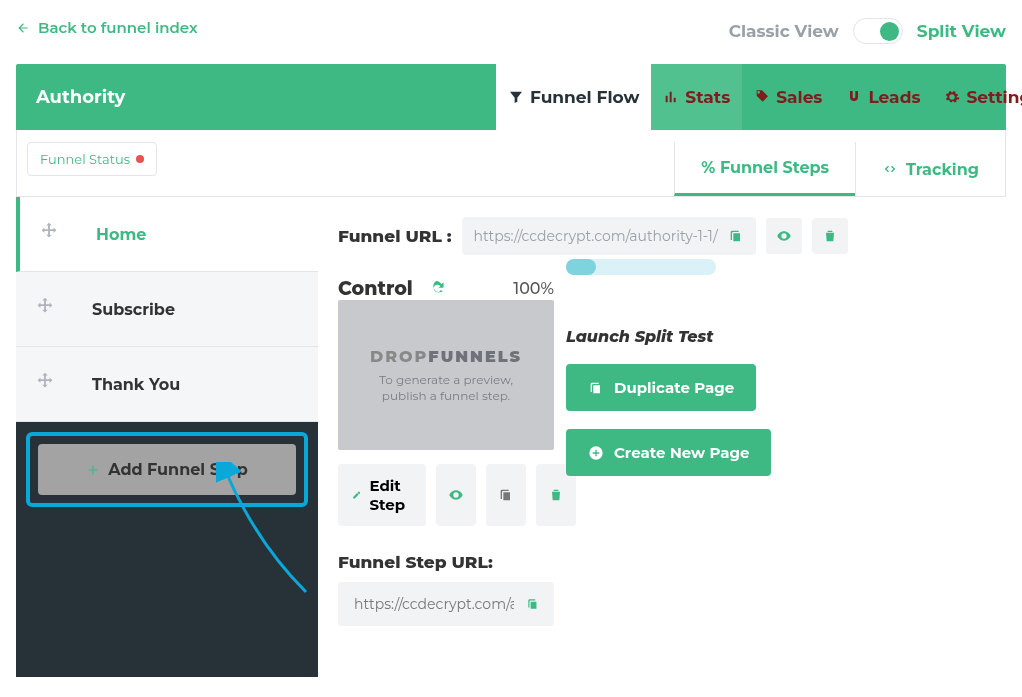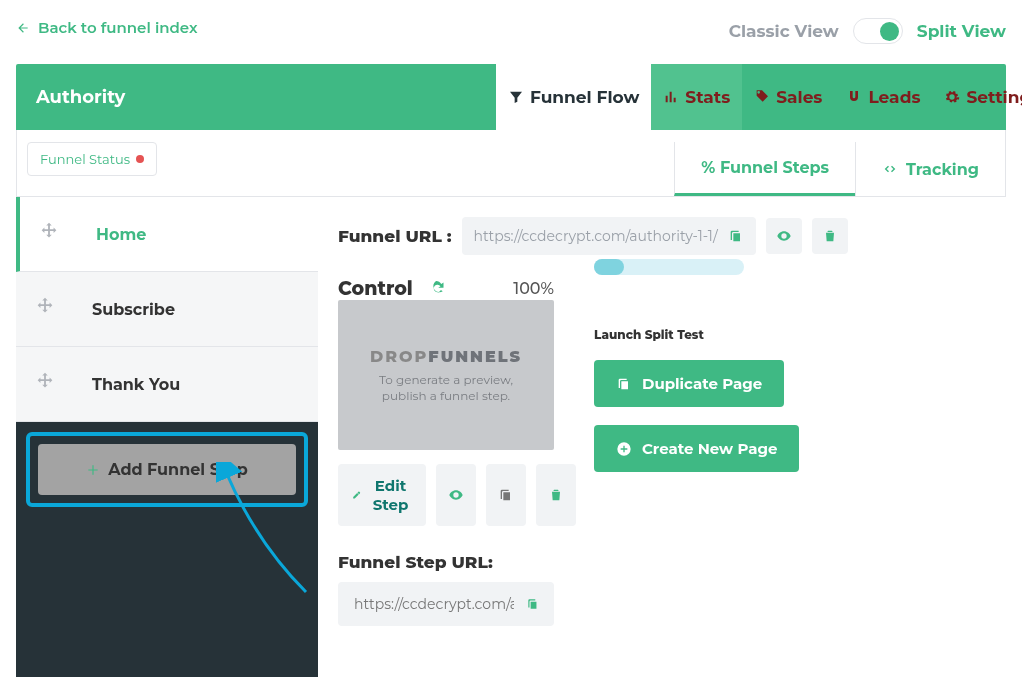--- a/index.html
+++ b/index.html
@@ -82,26 +82,26 @@
   .pct{margin-left:auto;font-size:16px;color:#555;font-weight:500;}
   .preview{width:216px;height:150px;background:#c7c9cc;border-radius:2px;display:flex;flex-direction:column;align-items:center;justify-content:center;text-align:center;padding:10px;}
   .preview .brand{font-weight:800;letter-spacing:2px;font-size:16px;color:#888;}
   .preview .brand b{color:#6f7379;}
   .preview .hint{font-size:12px;color:#7a7d82;margin-top:6px;line-height:1.3;}
 
   .slider{width:150px;height:16px;border-radius:10px;background:#d9f1f7;position:relative;margin-top:4px;}
   .slider .thumb{position:absolute;left:0;top:0;width:30px;height:16px;border-radius:10px;background:#7fd3df;}
 
   .rightcol{display:flex;flex-direction:column;gap:18px;}
-  .launch{font-weight:800;font-size:12px;margin-top:34px;}
+  .launch{font-weight:800;font-size:16px;margin-top:34px;font-style:italic;}
   .gbtn{background:var(--green);color:#fff;border:none;border-radius:4px;padding:14px 22px;display:flex;align-items:center;gap:10px;font-weight:700;font-size:15px;cursor:pointer;width:fit-content;}
   .gbtn svg{fill:#fff;width:16px;height:16px;}
 
   .step-actions{display:flex;gap:10px;margin-top:14px;}
-  .stepbtn{background:var(--light-gray);border-radius:4px;padding:12px 14px;display:flex;align-items:center;gap:8px;font-weight:700;color:#0f766e;cursor:pointer;font-size:15px;text-align:center;}
+  .stepbtn{background:var(--light-gray);border-radius:4px;padding:12px 14px;display:flex;align-items:center;gap:8px;font-weight:700;color:#000000;cursor:pointer;font-size:15px;}
   .stepbtn svg{fill:var(--green);width:16px;height:16px;}
   .stepbtn.iconOnly{padding:12px;}
   .stepbtn.iconOnly.neutral svg{fill:#777;}
 
   .section-label{font-weight:800;font-size:17px;margin-top:26px;}
   .step-url{margin-top:10px;display:flex;align-items:center;background:var(--light-gray);border-radius:4px;padding:12px 14px;gap:10px;width:216px;}
   .step-url input{border:none;background:transparent;color:#777;font-size:14px;width:100%;outline:none;}
   .step-url svg{fill:var(--green);width:16px;height:16px;cursor:pointer;}
 </style>
 </head>
@@ -234,21 +234,21 @@
             <path d="M12 5c5 0 9 4 10 7-1 3-5 7-10 7S3 15 2 12c1-3 5-7 10-7zm0 3a4 4 0 100 8 4 4 0 000-8z"></path>
           </svg>
         </div>
       <div class="iconbtn">
           <svg viewBox="0 0 24 24">
             <path d="M6 7h12l-1 13H7zM9 4h6l1 2H8z"></path>
           </svg>
         </div>
     </div>
 
-    <div style="display:flex;gap:40px;align-items:flex-start;">
+    <div style="display:flex;gap:12px;align-items:flex-start;">
       <div style="width:216px;">
         <div class="control-row">
           <span class="control-label">Control</span>
           <span class="refresh"><svg viewBox="0 0 24 24">
                 <path d="M12 4a8 8 0 017 4l3-2v7h-7l3-2a5 5 0 10.5 5l2.5 1.5A8 8 0 1112 4z"></path>
               </svg></span>
           <span class="pct">100%</span>
         </div>
         <div class="preview">
           <div class="brand"><span>DROP</span><b>FUNNELS</b></div>

